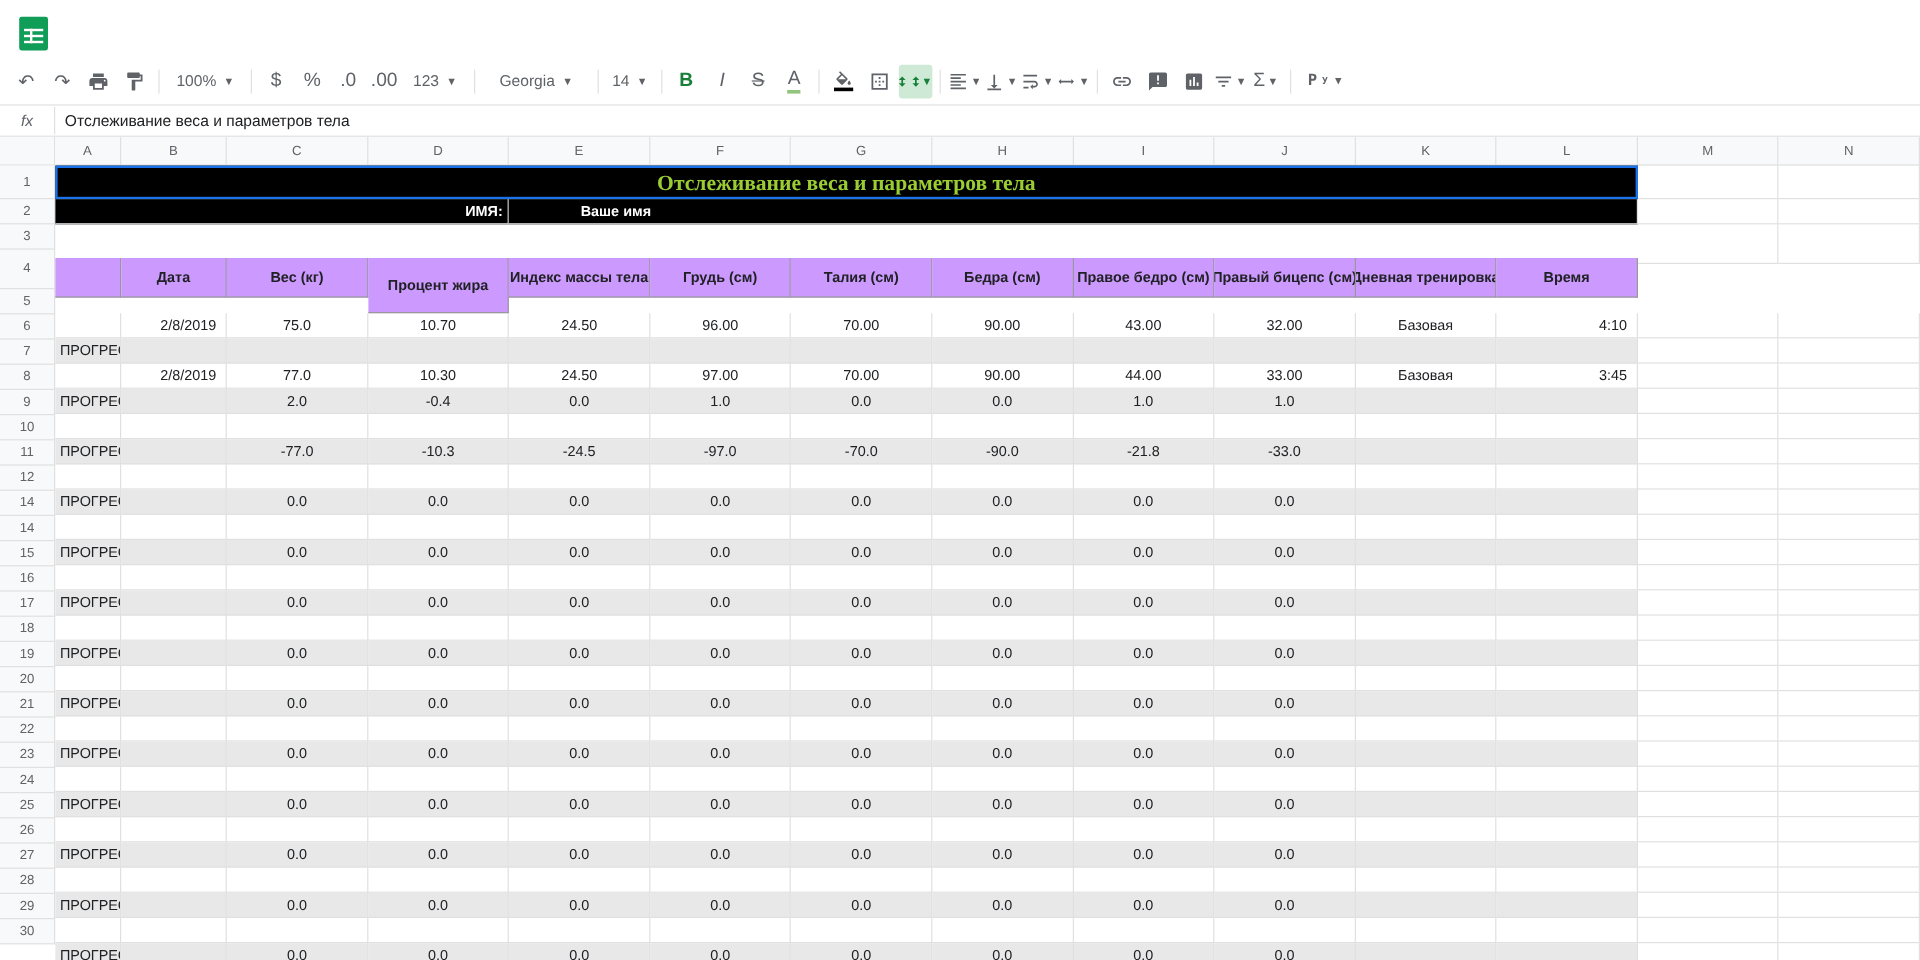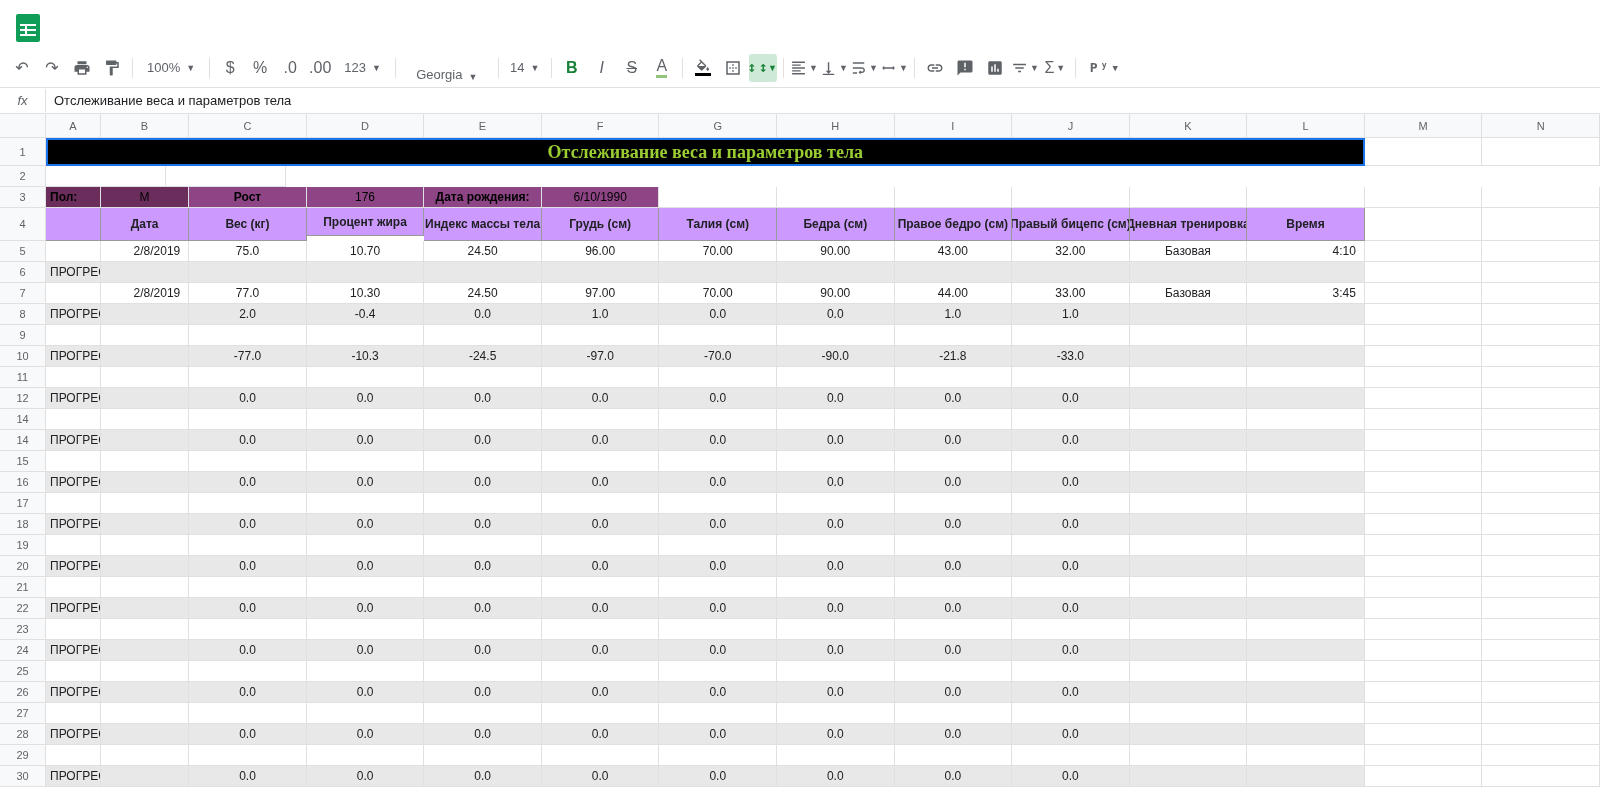--- a/index.html
+++ b/index.html
@@ -11,21 +11,21 @@
 .title-row { display: flex; align-items: center; gap: 8px; }
 .doc-title { font-size: 18px; color: #5f6368; padding: 2px 6px; }
 .star-icon, .folder-icon { color: #5f6368; cursor: pointer; }
 .menu-bar { display: flex; gap: 2px; margin-top: 4px; align-items: center; }
 .menu-item { padding: 4px 8px; font-size: 14px; color: #202124; cursor: pointer; border-radius: 3px; }
 .last-edit { color: #5f6368; text-decoration: underline; margin-left: 12px; font-size: 14px; }
 .toolbar { display: flex; align-items: center; padding: 4px 8px; border-bottom: 1px solid #e0e0e0; gap: 2px; height: 40px; }
 .tb-btn { width: 28px; height: 28px; display: flex; align-items: center; justify-content: center; color: #5f6368; cursor: pointer; border-radius: 3px; font-size: 16px; }
 .tb-sep { width: 1px; height: 20px; background: #e0e0e0; margin: 0 4px; }
 .tb-wide { width: auto; padding: 0 8px; font-size: 13px; gap: 4px; }
-.tb-font { width: 90px; align-items: flex-end; }
+.tb-font { width: 90px; }
 .tb-size { width: 40px; text-align: center; }
 .tb-bold { font-weight: bold; color: #188038; }
 .tb-underline-a { border-bottom: 3px solid #93c47d; }
 .tb-underline-fill { border-bottom: 3px solid #000; }
 .tb-active { background: #ceead6; color: #188038; }
 .dropdown-arrow { font-size: 9px; margin-left: 2px; }
 .fx-bar { display: flex; align-items: center; border-bottom: 1px solid #e0e0e0; height: 26px; }
 .fx-label { width: 46px; text-align: center; font-style: italic; color: #5f6368; border-right: 1px solid #e0e0e0; font-size: 13px; padding: 4px 0; }
 .fx-input { flex: 1; padding: 4px 8px; font-size: 13px; }
 .sheet { display: flex; overflow: hidden; }
@@ -36,21 +36,21 @@
 .row-h { width: 46px; display: flex; align-items: center; justify-content: center; border-right: 1px solid #e0e0e0; border-bottom: 1px solid #e0e0e0; font-size: 11px; color: #5f6368; }
 .cells { position: relative; }
 .cell-row { display: flex; }
 .cell { border-right: 1px solid #e0e0e0; border-bottom: 1px solid #e0e0e0; display: flex; align-items: center; padding: 0 4px; font-size: 12px; overflow: hidden; white-space: nowrap; }
 .title-cell { background: #000; color: #9acd32; font-family: Georgia, serif; font-size: 18px; font-weight: bold; justify-content: center; border: 2px solid #1a73e8; }
 .name-row { background: #000; color: #fff; justify-content: center; font-weight: bold; }
 .bio-label { background: #6b2d5c; color: #000; font-weight: bold; }
 .bio-val { background: #6b2d5c; color: #000; text-align: center; justify-content: center; }
 .bio-label2 { background: #8e4585; color: #000; font-weight: bold; justify-content: center; }
 .bio-val2 { background: #8e4585; color: #000; justify-content: center; }
-.header-cell { background: #cc99ff; font-weight: bold; justify-content: center; text-align: left; font-size: 12px; border-right: 1px solid #999; border-bottom: 1px solid #999; }
+.header-cell { background: #cc99ff; font-weight: bold; justify-content: center; text-align: left; font-size: 12px; border-right: 1px solid #999; border-bottom: 1px solid #999; margin-top: 28px; }
 .data-cell { justify-content: center; }
 .data-cell.left { justify-content: flex-start; }
 .data-cell.right { justify-content: flex-end; padding-right: 8px; }
 .progress-row { background: #e8e8e8; }
 svg { display: block; }
 </style>
 </head>
 <body>
 
 <div class="header">
@@ -245,44 +245,30 @@
         <div class="col-h" style="width: 120px;">M</div>
         <div class="col-h" style="width: 120px;">N</div>
       </div>
     <div class="cells" id="cells">
         <div class="cell-row">
           <div class="cell title-cell" style="width: 1346px; height: 28px;">Отслеживание веса и параметров тела</div>
           <div class="cell" style="width: 120px; height: 28px;"></div>
           <div class="cell" style="width: 120px; height: 28px;"></div>
         </div>
         <div class="cell-row">
-          <div class="cell" style="width: 120px; height: 21px;"></div>
-          <div class="cell" style="width: 120px; height: 21px;"></div>
-        </div>
-        <div class="cell-row">
-          <div class="cell bio-label" style="width: 56px; height: 21px;">Пол:</div>
-          <div class="cell bio-val" style="width: 90px; height: 21px;">М</div>
-          <div class="cell bio-label2" style="width: 120px; height: 21px;">Рост</div>
-          <div class="cell bio-val2" style="width: 120px; height: 21px;">176</div>
-          <div class="cell bio-label2" style="width: 120px; height: 21px;">Дата рождения:</div>
-          <div class="cell bio-val2" style="width: 120px; height: 21px;">6/10/1990</div>
-          <div class="cell" style="width: 120px; height: 21px;"></div>
-          <div class="cell" style="width: 120px; height: 21px;"></div>
-          <div class="cell" style="width: 120px; height: 21px;"></div>
-          <div class="cell" style="width: 120px; height: 21px;"></div>
-          <div class="cell" style="width: 120px; height: 21px;"></div>
-          <div class="cell" style="width: 120px; height: 21px;"></div>
+          <div class="cell name-row" style="width: 386px; height: 21px; justify-content: flex-end;">ИМЯ:</div>
+          <div class="cell name-row" style="width: 960px; height: 21px; justify-content: flex-start; padding-left: 60px;">Ваше имя</div>
           <div class="cell" style="width: 120px; height: 21px;"></div>
           <div class="cell" style="width: 120px; height: 21px;"></div>
         </div>
         <div class="cell-row">
           <div class="cell header-cell" style="width: 56px; height: 33px;"></div>
           <div class="cell header-cell" style="width: 90px; height: 33px;">Дата</div>
           <div class="cell header-cell" style="width: 120px; height: 33px;">Вес (кг)</div>
-          <div class="cell header-cell" style="width: 120px; height: 28px;">Процент жира</div>
+          <div class="cell header-cell" style="width: 120px; height: 46px;">Процент жира</div>
           <div class="cell header-cell" style="width: 120px; height: 33px;">Индекс массы тела</div>
           <div class="cell header-cell" style="width: 120px; height: 33px;">Грудь (см)</div>
           <div class="cell header-cell" style="width: 120px; height: 33px;">Талия (см)</div>
           <div class="cell header-cell" style="width: 120px; height: 33px;">Бедра (см)</div>
           <div class="cell header-cell" style="width: 120px; height: 33px;">Правое бедро (см)</div>
           <div class="cell header-cell" style="width: 120px; height: 33px;">Правый бицепс (см)</div>
           <div class="cell header-cell" style="width: 120px; height: 33px;">Дневная тренировка</div>
           <div class="cell header-cell" style="width: 120px; height: 33px;">Время</div>
           <div class="cell" style="width: 120px; height: 33px;"></div>
           <div class="cell" style="width: 120px; height: 33px;"></div>

